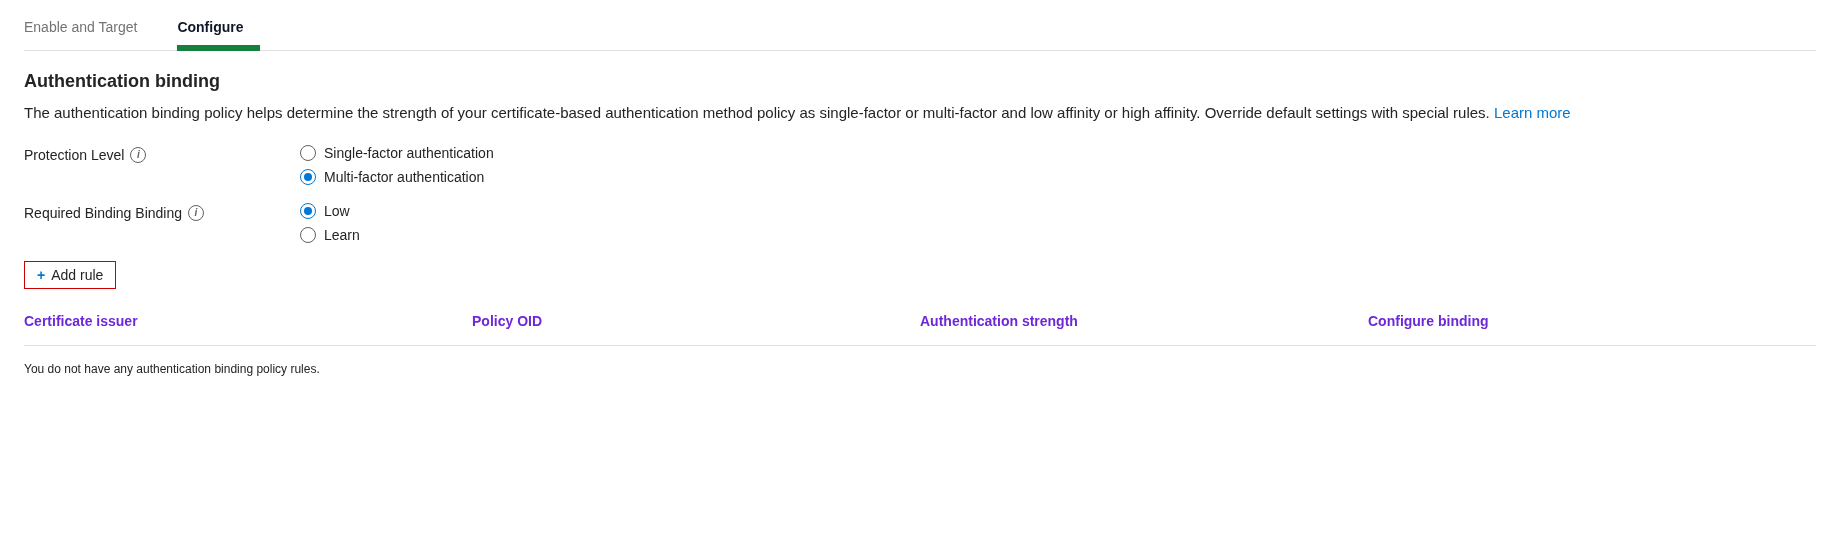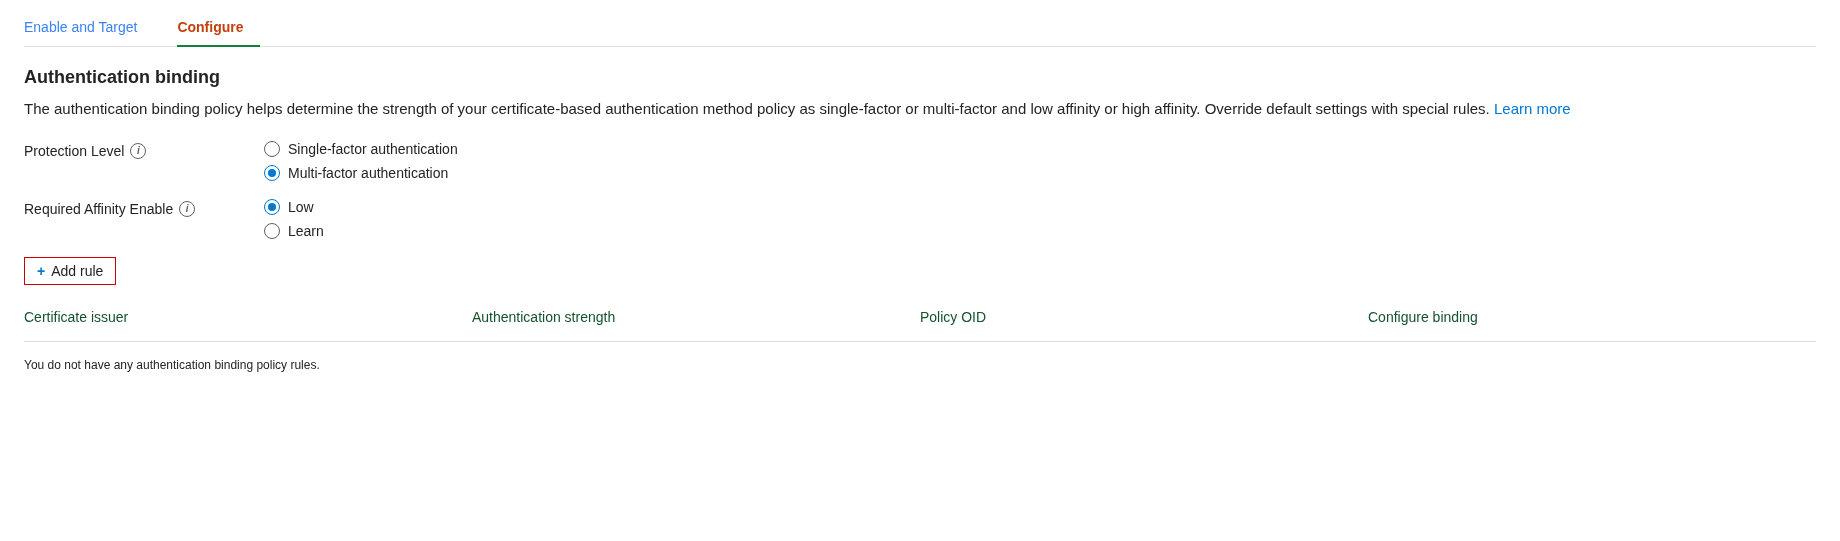--- a/index.html
+++ b/index.html
@@ -18,29 +18,29 @@
     .tabs {
       display: flex;
       border-bottom: 1px solid #e0e0e0;
       margin-bottom: 20px;
     }
     .tab {
       padding: 10px 16px 10px 0;
       margin-right: 24px;
       cursor: pointer;
       font-size: 14px;
-      color: #3b82f6;
+      color: #737373;
       border-bottom: 2px solid transparent;
       position: relative;
       top: 1px;
       white-space: nowrap;
     }
     .tab.active {
-      color: #c2410c;
-      border-bottom: 2px solid #15803d;
+      color: #0f172a;
+      border-bottom: 6px solid #15803d;
       font-weight: 600;
     }
     
     .section-title {
       font-weight: 700;
       font-size: 18px;
       margin-bottom: 10px;
     }
     .description {
       font-size: 15px;
@@ -52,20 +52,21 @@
     .learn-more {
       color: #0078d4;
       text-decoration: none;
       cursor: pointer;
     }
     
     .form-row {
       display: flex;
       align-items: flex-start;
       margin-bottom: 18px;
+      gap: 36px;
     }
     .form-label {
       width: 240px;
       min-width: 240px;
       display: flex;
       align-items: center;
       gap: 6px;
       font-size: 14px;
       padding-top: 2px;
       color: #242424;
@@ -146,24 +147,24 @@
       width: 100%;
     }
     .table-header {
       display: grid;
       grid-template-columns: 1fr 1fr 1fr 1fr;
       border-bottom: 1px solid #e0e0e0;
       padding-bottom: 8px;
       margin-bottom: 0;
     }
     .table-header-cell {
-      font-weight: 400;
+      font-weight: 700;
       font-size: 14px;
       padding: 8px 0;
-      color: #14532d;
+      color: #6d28d9;
     }
     .table-empty {
       padding: 16px 0;
       font-size: 12px;
       color: #242424;
     }
   </style>
 </head>
 <body>
 
@@ -198,21 +199,21 @@
       <label class="radio-option">
         <input type="radio" class="radio-input" name="protection" checked="" style="">
         <span>Multi-factor authentication</span>
       </label>
     </div>
   </div>
 
   
   <div class="form-row">
     <div class="form-label">
-      <span>Required Affinity Enable</span>
+      <span>Required Binding Binding</span>
       <span class="info-icon">i</span>
     </div>
     <div class="radio-group">
       <label class="radio-option">
         <input type="radio" class="radio-input" name="affinity" checked="" style="">
         <span>Low</span>
       </label>
       <label class="radio-option">
         <input type="radio" class="radio-input" name="affinity" style="">
         <span>Learn</span>
@@ -223,20 +224,20 @@
   
   <button class="add-rule-btn">
     <span class="plus-icon">+</span>
     <span>Add rule</span>
   </button>
 
   
   <div class="table-container">
     <div class="table-header">
       <div class="table-header-cell">Certificate issuer</div>
+      <div class="table-header-cell">Policy OID</div>
       <div class="table-header-cell">Authentication strength</div>
-      <div class="table-header-cell">Policy OID</div>
       <div class="table-header-cell">Configure binding</div>
     </div>
     <div class="table-empty">You do not have any authentication binding policy rules.</div>
   </div>
 
 </div>
 
 </body></html>

